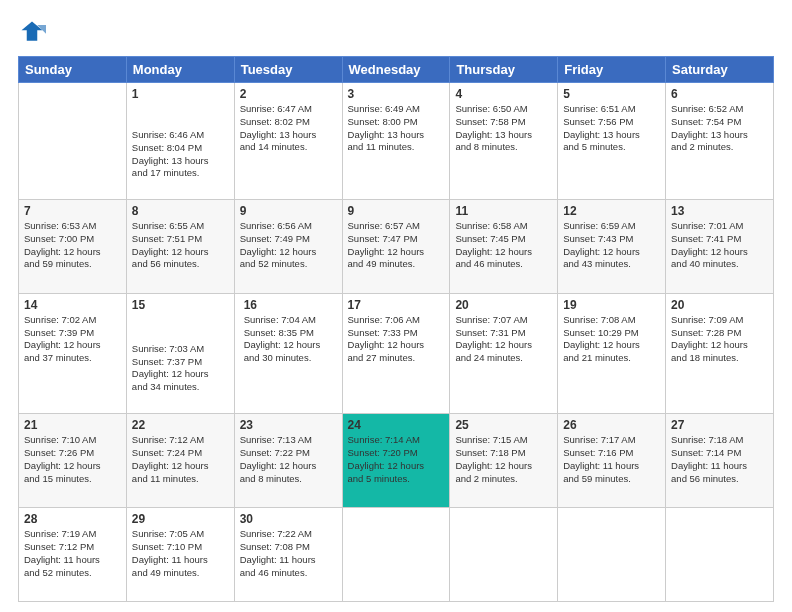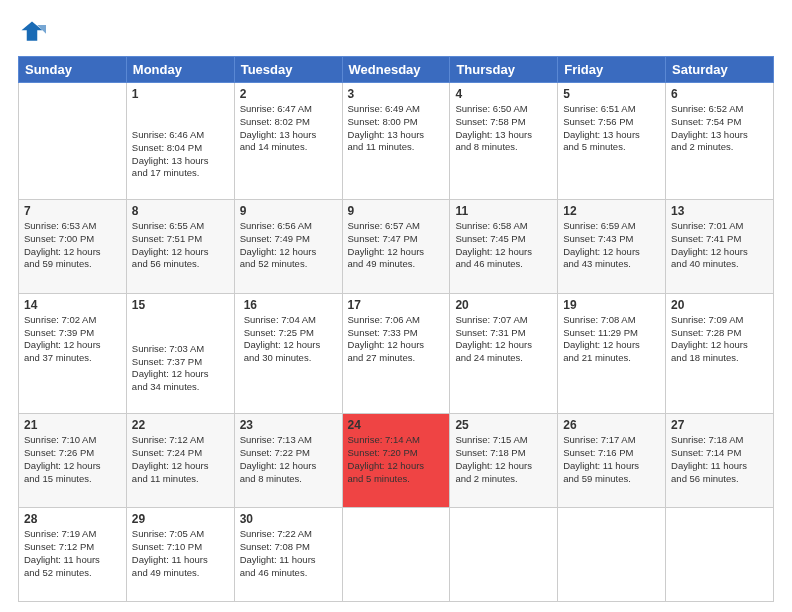--- a/index.html
+++ b/index.html
@@ -238,42 +238,42 @@
           <td style="background: rgb(255, 255, 255);">
             <div class="day-number">15</div>
             <div class="day-info" style="white-space: pre-line; margin-top: 31px;">Sunrise: 7:03 AM
 Sunset: 7:37 PM
 Daylight: 12 hours
 and 34 minutes.</div>
           </td>
           <td style="background: rgb(255, 255, 255); padding-left: 9px;">
             <div class="day-number">16</div>
             <div class="day-info" style="white-space: pre-line;">Sunrise: 7:04 AM
-Sunset: 7:25 PM
+Sunset: 8:35 PM
 Daylight: 12 hours
 and 30 minutes.</div>
           </td>
           <td style="background: rgb(255, 255, 255);">
             <div class="day-number">17</div>
             <div class="day-info" style="white-space: pre-line;">Sunrise: 7:06 AM
 Sunset: 7:33 PM
 Daylight: 12 hours
 and 27 minutes.</div>
           </td>
           <td style="background: rgb(255, 255, 255);">
             <div class="day-number">20</div>
             <div class="day-info" style="white-space: pre-line;">Sunrise: 7:07 AM
 Sunset: 7:31 PM
 Daylight: 12 hours
 and 24 minutes.</div>
           </td>
           <td style="background: rgb(255, 255, 255);">
             <div class="day-number">19</div>
             <div class="day-info" style="white-space: pre-line;">Sunrise: 7:08 AM
-Sunset: 11:29 PM
+Sunset: 10:29 PM
 Daylight: 12 hours
 and 21 minutes.</div>
           </td>
           <td style="background: rgb(255, 255, 255);">
             <div class="day-number">20</div>
             <div class="day-info" style="white-space: pre-line;">Sunrise: 7:09 AM
 Sunset: 7:28 PM
 Daylight: 12 hours
 and 18 minutes.</div>
           </td>
@@ -293,21 +293,21 @@
 Daylight: 12 hours
 and 11 minutes.</div>
           </td>
           <td style="background: rgb(247, 247, 247); margin-top: 16px;">
             <div class="day-number">23</div>
             <div class="day-info" style="white-space: pre-line;">Sunrise: 7:13 AM
 Sunset: 7:22 PM
 Daylight: 12 hours
 and 8 minutes.</div>
           </td>
-          <td style="background: #ef4444;">
+          <td style="background: #14b8a6;">
             <div class="day-number">24</div>
             <div class="day-info" style="white-space: pre-line;">Sunrise: 7:14 AM
 Sunset: 7:20 PM
 Daylight: 12 hours
 and 5 minutes.</div>
           </td>
           <td style="background: rgb(247, 247, 247);">
             <div class="day-number">25</div>
             <div class="day-info" style="white-space: pre-line;">Sunrise: 7:15 AM
 Sunset: 7:18 PM

